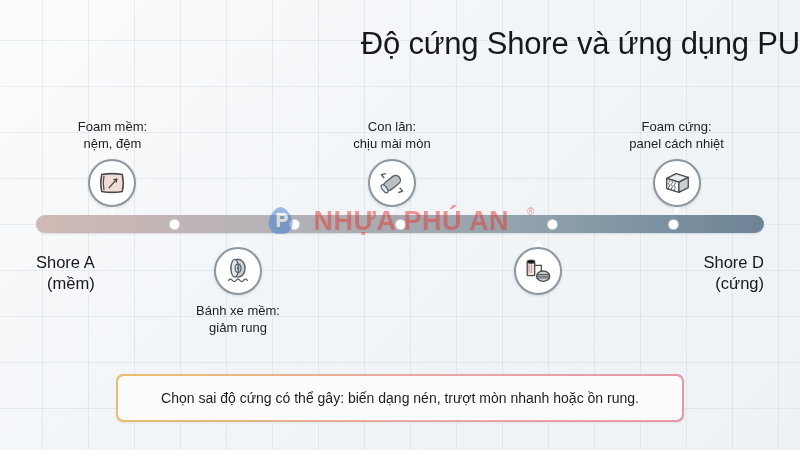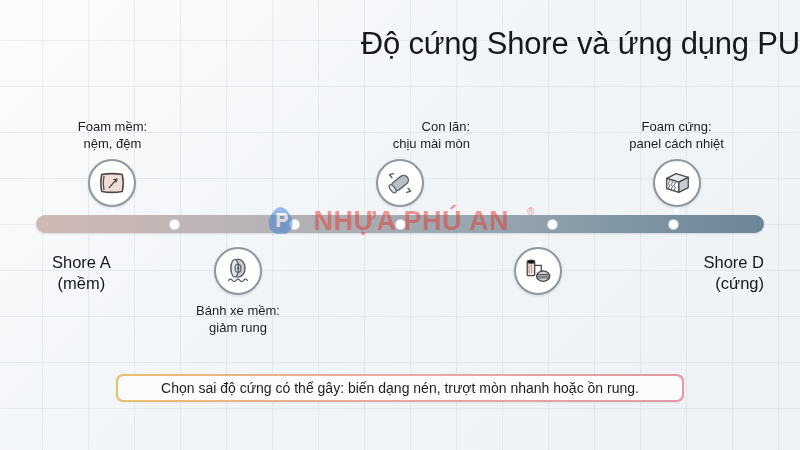--- a/index.html
+++ b/index.html
@@ -90,21 +90,21 @@
 
   
   .endpoint {
     position: absolute;
     top: 252px;
     font-size: 16.5px;
     line-height: 21px;
     color: #15181c;
     white-space: nowrap;
   }
-  #endpoint-left  { left: 52px;  text-align: center; }
+  #endpoint-left  { left: 36px;  text-align: right; }
   #endpoint-right { right: 36px; text-align: right; }
   .endpoint .l2 { display: block; }
 
   
   .marker {
     position: absolute;
     width: 140px;
     margin-left: -70px;
     text-align: center;
   }
@@ -186,21 +186,21 @@
     align-self: flex-start;
     margin-top: 2px;
   }
 
   
   #note {
     position: absolute;
     left: 116px;
     top: 374px;
     width: 568px;
-    height: 28px;
+    height: 48px;
     border-radius: 7px;
     background: #fdfdfd;
     padding: 1.6px;
     background-image: linear-gradient(to right, #e8bf6a, #e8a6a8 55%, #e49aa5);
     box-shadow: 0 1px 2px rgba(40,60,80,0.07);
   }
   #note-inner {
     width: 100%;
     height: 100%;
     border-radius: 5.6px;
@@ -271,21 +271,21 @@
                 <ellipse cx="12.5" cy="13" rx="4" ry="9.5" fill="#e3e7ea" stroke="#5b6268" stroke-width="1.4"></ellipse>
                 <ellipse cx="16" cy="13" rx="3.1" ry="4.4" fill="none" stroke="#5b6268" stroke-width="1.3"></ellipse>
                 <ellipse cx="16" cy="13" rx="1.2" ry="1.8" fill="#5b6268"></ellipse>
                 <path d="M6 26 q2 -2.6 4 0 q2 2.6 4 0 q2 -2.6 4 0 q2 2.6 4 0 q2 -2.6 4 0" fill="none" stroke="#5b6268" stroke-width="1.4" stroke-linecap="round"></path>
               </svg>
             </span>
           </div>
         </div>
         <div class="marker-label"><span>Bánh xe mềm:</span><span class="l2">giảm rung</span></div>
       </div>
-      <div class="marker above" style="left: 400px; top: 118px; text-align: right;">
+      <div class="marker above" style="left: 392px; top: 118px;">
         <div class="marker-label"><span>Con lăn:</span><span class="l2">chịu mài mòn</span></div>
         <div class="pin">
           <div class="pin-tail"></div>
           <div class="pin-circle">
             <span>
               <svg class="pin-icon" viewBox="0 0 32 32">
                 <g transform="rotate(-38 16 16)">
                   <rect x="6" y="11" width="20" height="10" rx="5" fill="#b9c0c6" stroke="#5b6268" stroke-width="1.5"></rect>
                   <ellipse cx="6" cy="16" rx="2.4" ry="5" fill="#e6eaed" stroke="#5b6268" stroke-width="1.4"></ellipse>
                 </g>

